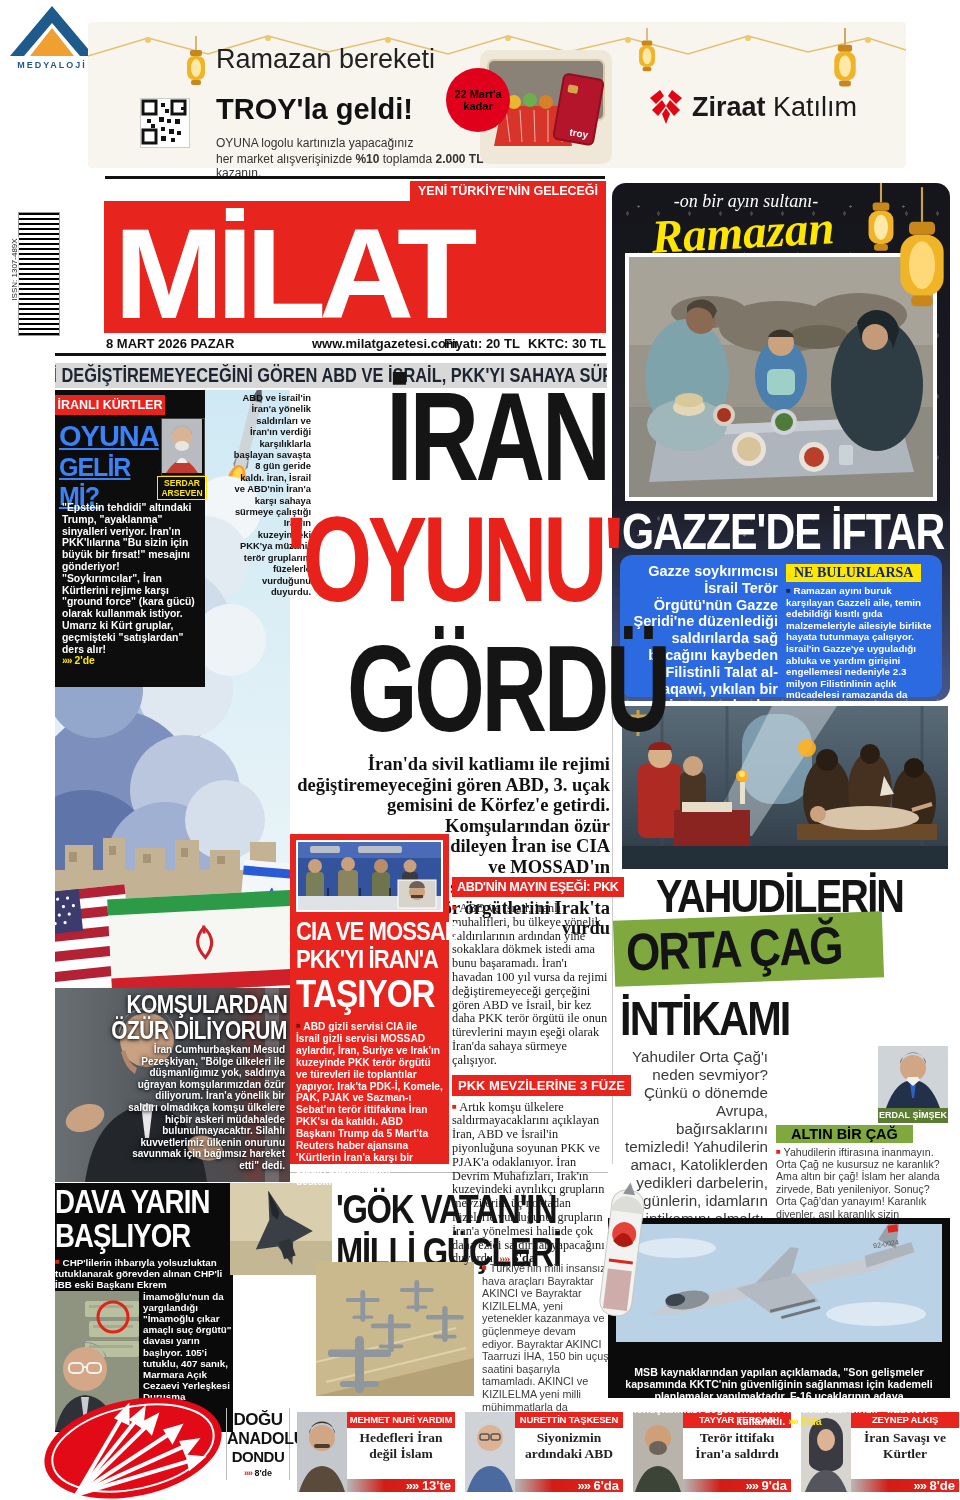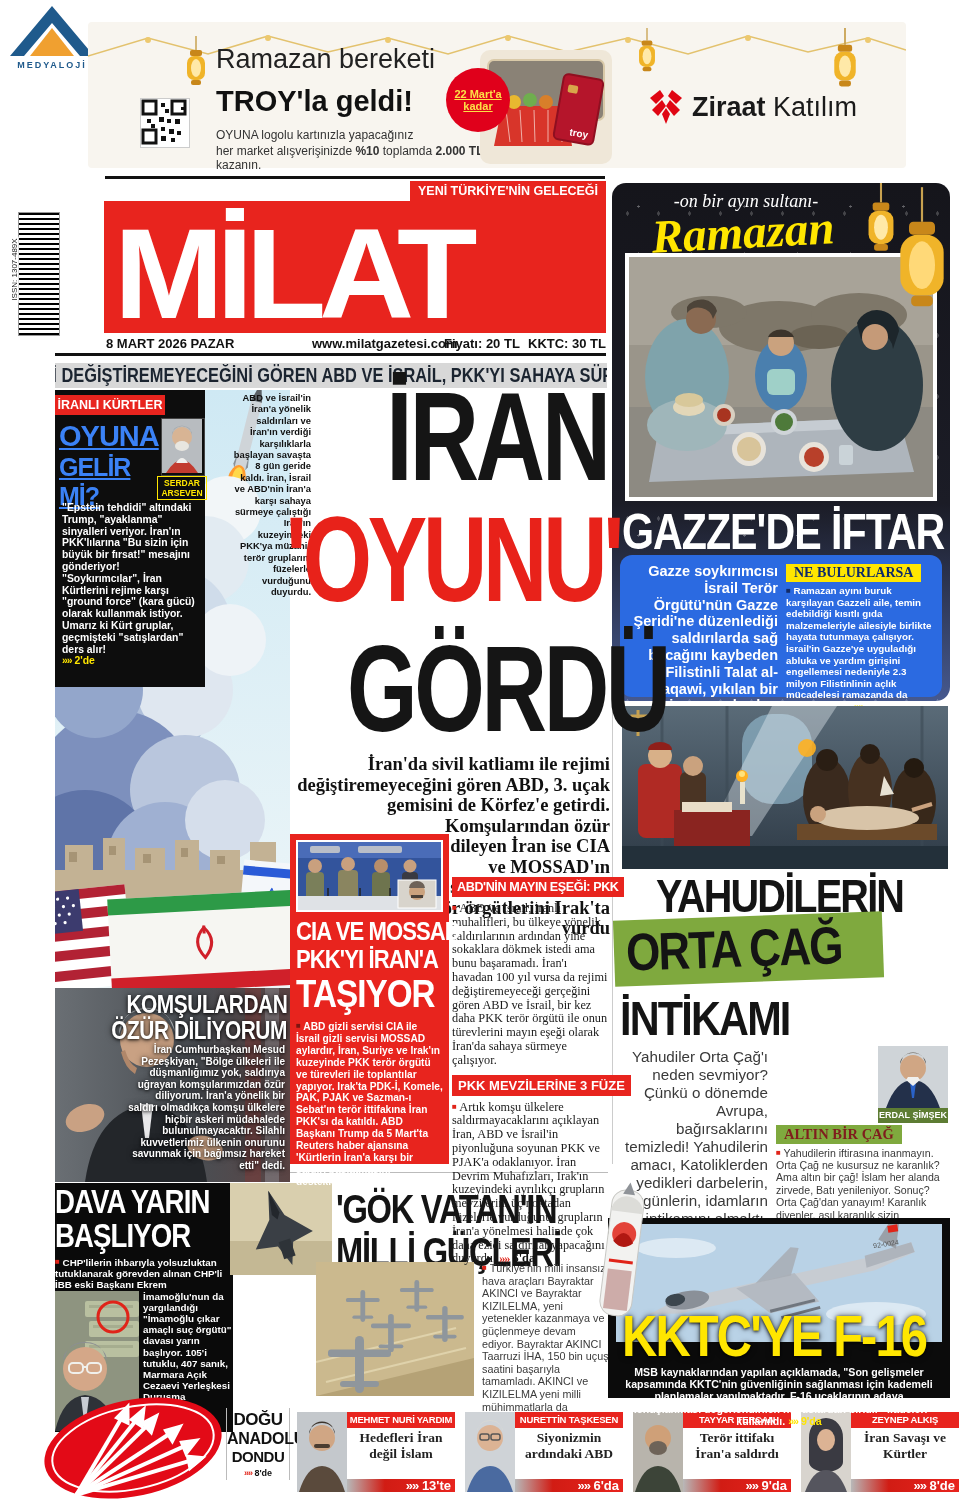--- a/index.html
+++ b/index.html
@@ -26,22 +26,22 @@
   #rpanel{background:linear-gradient(180deg,#15151b 0%,#1b1c26 62%,#46598f 100%);
     border-radius:14px;
     background-image:radial-gradient(#ffffff55 1px,transparent 1.4px),
       radial-gradient(#ffffff33 1px,transparent 1.4px),
       linear-gradient(180deg,#15151b 0%,#1b1c26 62%,#46598f 100%);
     background-size:53px 47px,31px 61px,100% 100%;}
   .dotline{border-top:5px dotted #ffe600;height:0;}
   #bluepanel{background:#2b6ae1;border-radius:12px;}
   .yellab{background:#ffe600;color:#0e2a6b;font-weight:bold;font-family:"Liberation Serif",serif;
           display:inline-block;padding:1px 8px;}
-  .greenlab{background:#7fa93e;color:#7f1d1d;font-weight:bold;font-family:Liberation Serif, serif;
-          display:inline-block;padding:1px 8px;}
+  .greenlab{background:#7fa93e;color:#000000;font-weight:bold;font-family:Liberation Sans, sans-serif;
+          display:inline-block;padding:1px 15px;}
   .shadow{text-shadow:0 1px 3px rgba(0,0,0,.85),0 0 6px rgba(0,0,0,.6);}
   .flsp{float:left;width:0;}
   .flblk{float:left;clear:left;}
   .card{position:absolute;top:1412px;height:80px;width:158px;}
   .card .cph{position:absolute;left:0;top:0;width:50px;height:80px;overflow:hidden;background:#cfcfcf;}
   .card .cbn{position:absolute;left:50px;right:0;top:0;height:16px;background:#e8241e;color:#fff;
      font-size:9.5px;font-weight:bold;text-align:center;line-height:16px;letter-spacing:-0.2px;}
   .card .ctt{position:absolute;left:50px;right:0;top:18px;height:44px;text-align:center;
      font-family:"Liberation Serif",serif;font-weight:bold;font-size:13.5px;line-height:16px;color:#222;}
   .card .cbr{position:absolute;left:50px;right:0;bottom:0;height:13px;background:linear-gradient(90deg,#b8b8b8 0%,#d11c14 35%,#e8241e 100%);
@@ -97,31 +97,31 @@
             <rect x="20" y="37" width="5" height="5"></rect>
             <rect x="30" y="39" width="4" height="4"></rect>
             <rect x="6" y="20" width="4" height="4"></rect>
             <rect x="10" y="25" width="4" height="4"></rect>
             <rect x="40" y="8" width="3" height="3"></rect>
           </g>
       </svg>
     </div>
     <div class="x" style="left:128px;top:22px;width:300px;">
       <div style="font-size:27px;color:#222;">Ramazan bereketi</div>
-      <div style="font-size:29px;color:#111;font-weight:bold;margin-top:10px;">TROY'la geldi!</div>
+      <div style="font-size:29px;color:#111;font-weight:bold;margin-top:18px;">TROY'la geldi!</div>
       <div style="font-size:12px;color:#333;margin-top:10px;">OYUNA logolu kartınızla yapacağınız</div>
       <div style="font-size:12px;color:#333;margin-top:2px;">
         <span>her market alışverişinizde</span>
         <span class="b">%10</span>
         <span>toplamda</span>
         <span class="b">2.000 TL</span>
         <span>kazanın.</span>
       </div>
     </div>
-    <div class="x" style="left:358px;top:46px;width:64px;height:64px;border-radius:50%;background:#e0001b;color:#fde047;display:flex;flex-direction:column;align-items:center;justify-content:center;z-index:3;text-decoration:underline;">
+    <div class="x" style="left:358px;top:46px;width:64px;height:64px;border-radius:50%;background:#e0001b;color:#000000;display:flex;flex-direction:column;align-items:center;justify-content:center;z-index:3;">
       <span style="font-size:11px;font-weight:bold;">22 Mart'a</span>
       <span style="font-size:11px;font-weight:bold;">kadar</span>
     </div>
     <svg class="x" style="left:392px;top:28px;" width="132" height="114" viewBox="0 0 132 114">
       <rect x="0" y="0" width="132" height="114" rx="10" fill="#efe7d8"></rect>
       <rect x="8" y="10" width="116" height="60" rx="6" fill="#8a8276"></rect>
       <rect x="8" y="10" width="116" height="60" rx="6" fill="none" stroke="#d9c9a8" stroke-width="2"></rect>
       <polygon points="14,96 22,56 86,56 92,96" fill="#d8352a"></polygon>
       <g stroke="#f0b0a8" stroke-width="1">
           <line x1="26" y1="60" x2="30" y2="92"></line>
@@ -708,23 +708,20 @@
           <ellipse cx="70" cy="62" rx="22" ry="9" fill="#8a9098"></ellipse>
           <ellipse cx="58" cy="60" rx="10" ry="6" fill="#3c464e"></ellipse>
           <g stroke="#70767e" stroke-width="3">
               <line x1="150" y1="86" x2="196" y2="82"></line>
               <line x1="160" y1="94" x2="200" y2="90"></line>
             </g>
           <text x="262" y="40" font-size="7" fill="#555" font-family="Liberation Sans,sans-serif">92-0024</text>
         </g>
       </svg>
     </div>
-    <div class="x" style="left:14px;top:84px;width:320px;z-index:2;">
-      <span class="cond b shadow" style="font-size:52px;letter-spacing:-2px;color:#ffe600;transform:scale(0.94,1.12);">KKTC'YE F-16</span>
-    </div>
     <div class="x" style="left:12px;top:148px;width:318px;text-align:center;color:#fff;font-weight:bold;font-size:10.6px;line-height:12.2px;z-index:2;">
       <span>MSB kaynaklarından yapılan açıklamada, "Son gelişmeler kapsamında KKTC'nin güvenliğinin sağlanması için kademeli planlamalar yapılmaktadır. F-16 uçaklarının adaya konuşlanması değerlendirilen hususlardan biridir" ifadeleri kullanıldı.</span>
       <span class="ref"><span class="arrY">»»</span> <span class="txtY">9'da</span></span>
     </div>
   </div>
 
   <div class="x" style="left:226px;top:1408px;width:64px;height:72px;border-left:1px solid #bbb;border-right:1px solid #bbb;text-align:center;color:#111;font-weight:bold;padding-top:2px;box-sizing:border-box;">
     <div style="font-size:17px;letter-spacing:-0.5px;">DOĞU</div>
     <div style="font-size:16px;letter-spacing:-0.3px;">ANADOLU</div>
     <div style="font-size:15px;letter-spacing:-0.5px;">DONDU</div>

